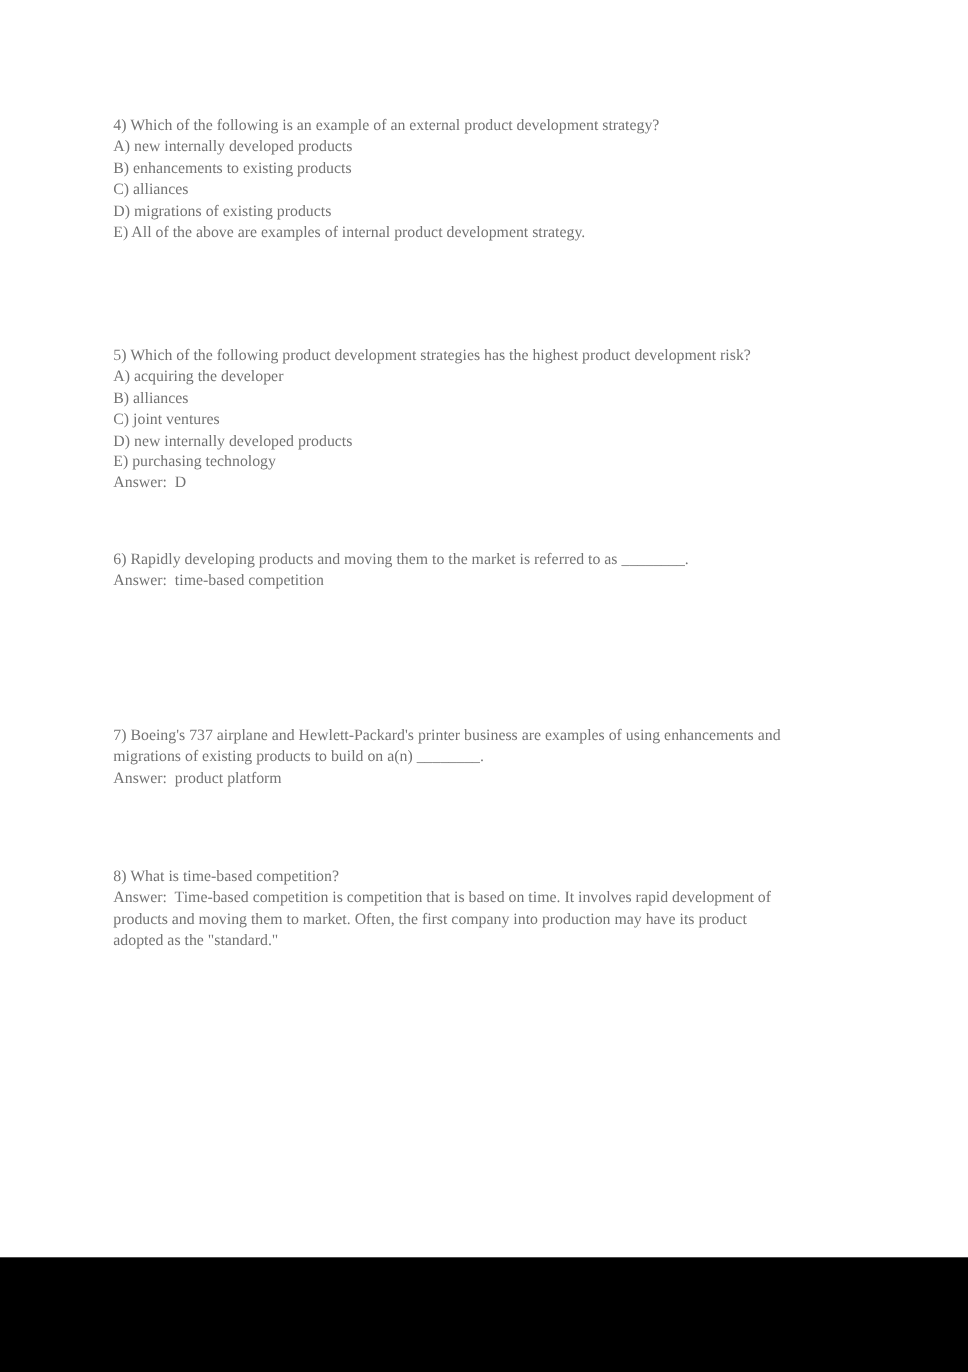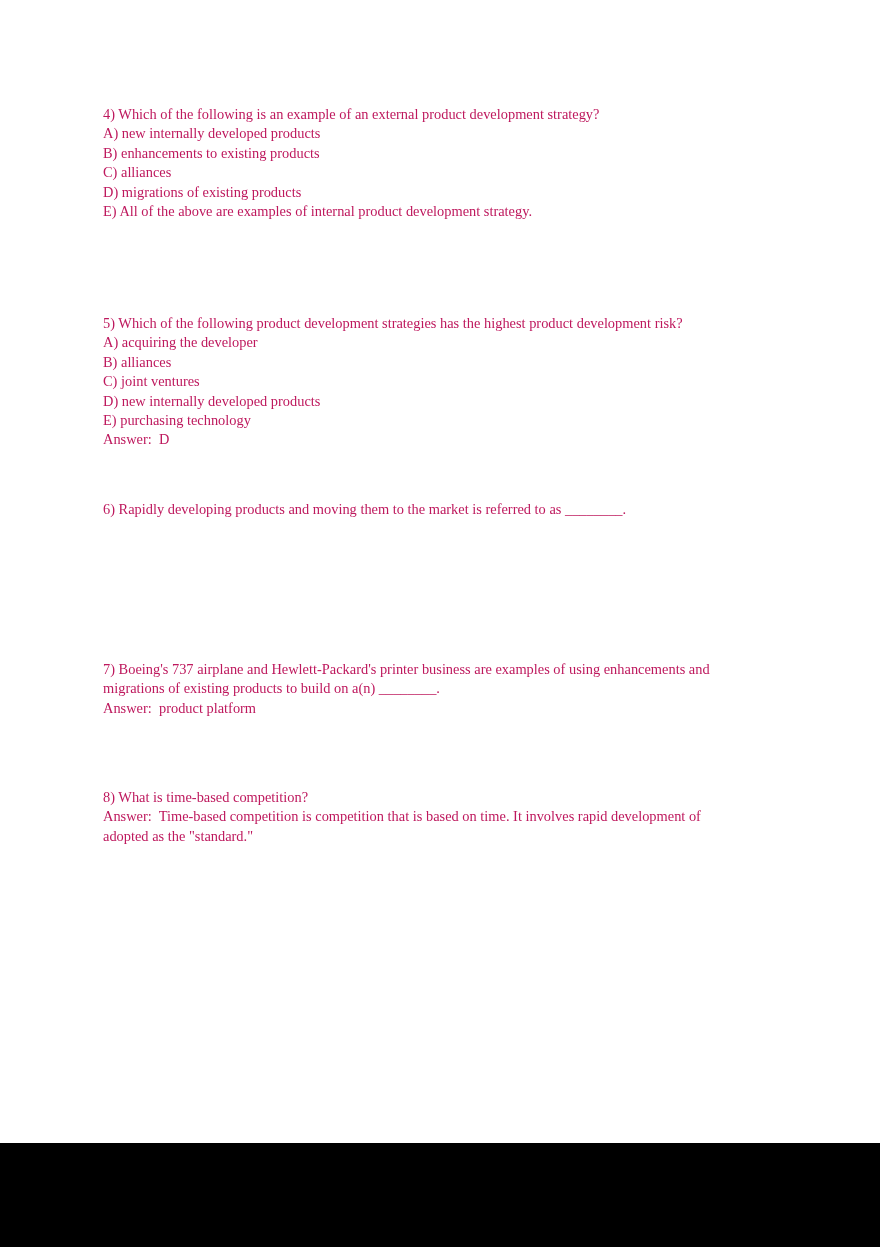--- a/index.html
+++ b/index.html
@@ -9,21 +9,21 @@
   }
   .page {
     position: relative;
     width: 880px;
     height: 1247px;
     background: #ffffff;
     overflow: hidden;
     font-family: "Liberation Serif", serif;
     font-size: 14.4px;
     line-height: 19.4px;
-    color: #be185d;
+    color: #737373;
   }
   .qblock {
     position: absolute;
     left: 103px;
     width: 660px;
   }
   .line {
     white-space: pre;
   }
   .bottom-bar {
@@ -54,29 +54,31 @@
     <div class="line">A) acquiring the developer</div>
     <div class="line">B) alliances</div>
     <div class="line">C) joint ventures</div>
     <div class="line">D) new internally developed products</div>
     <div class="line">E) purchasing technology</div>
     <div class="line">Answer:  D</div>
   </section>
 
   <section class="qblock" style="top:500px">
     <div class="line">6) Rapidly developing products and moving them to the market is referred to as ________.</div>
+    <div class="line">Answer:  time-based competition</div>
   </section>
 
   <section class="qblock" style="top:660px">
     <div class="line">7) Boeing's 737 airplane and Hewlett-Packard's printer business are examples of using enhancements and</div>
     <div class="line">migrations of existing products to build on a(n) ________.</div>
     <div class="line">Answer:  product platform</div>
   </section>
 
   <section class="qblock" style="top:788px">
     <div class="line">8) What is time-based competition?</div>
     <div class="line">Answer:  Time-based competition is competition that is based on time. It involves rapid development of</div>
+    <div class="line">products and moving them to market. Often, the first company into production may have its product</div>
     <div class="line">adopted as the "standard."</div>
   </section>
 
   <div class="bottom-bar"></div>
 
 </div>
 
 </body></html>

